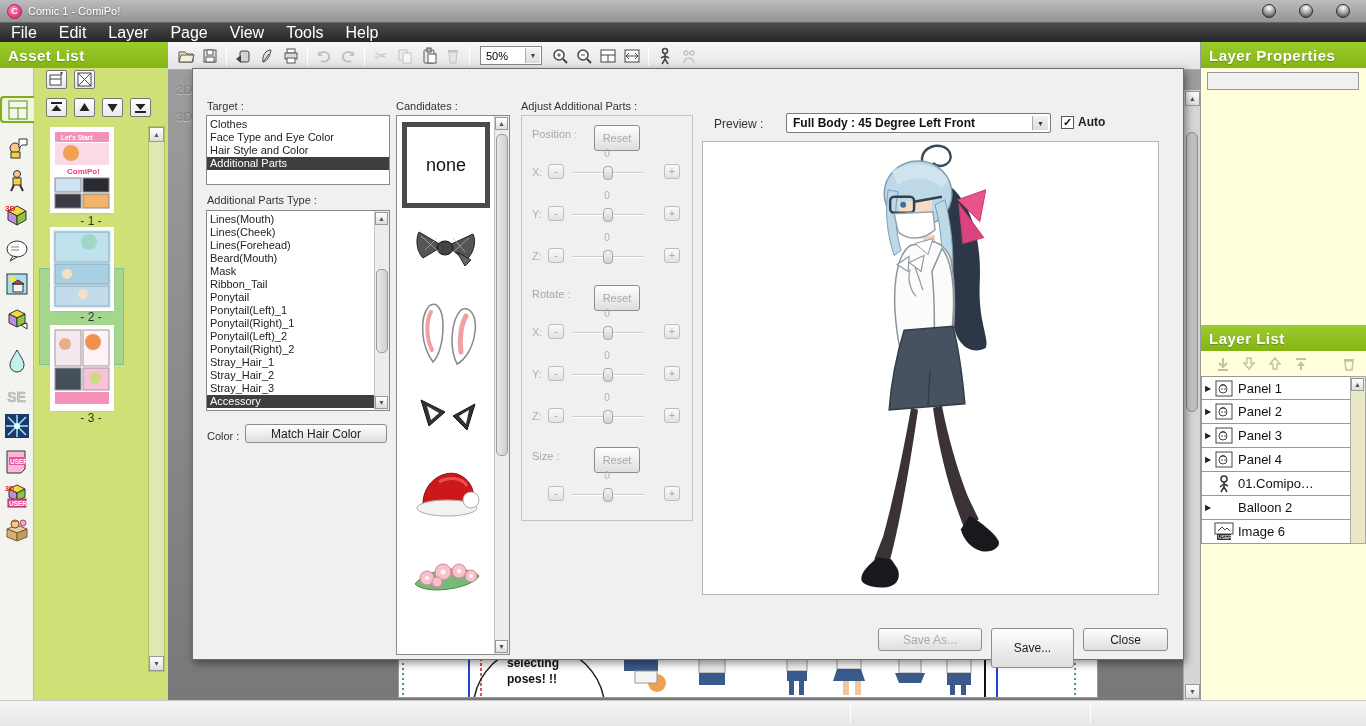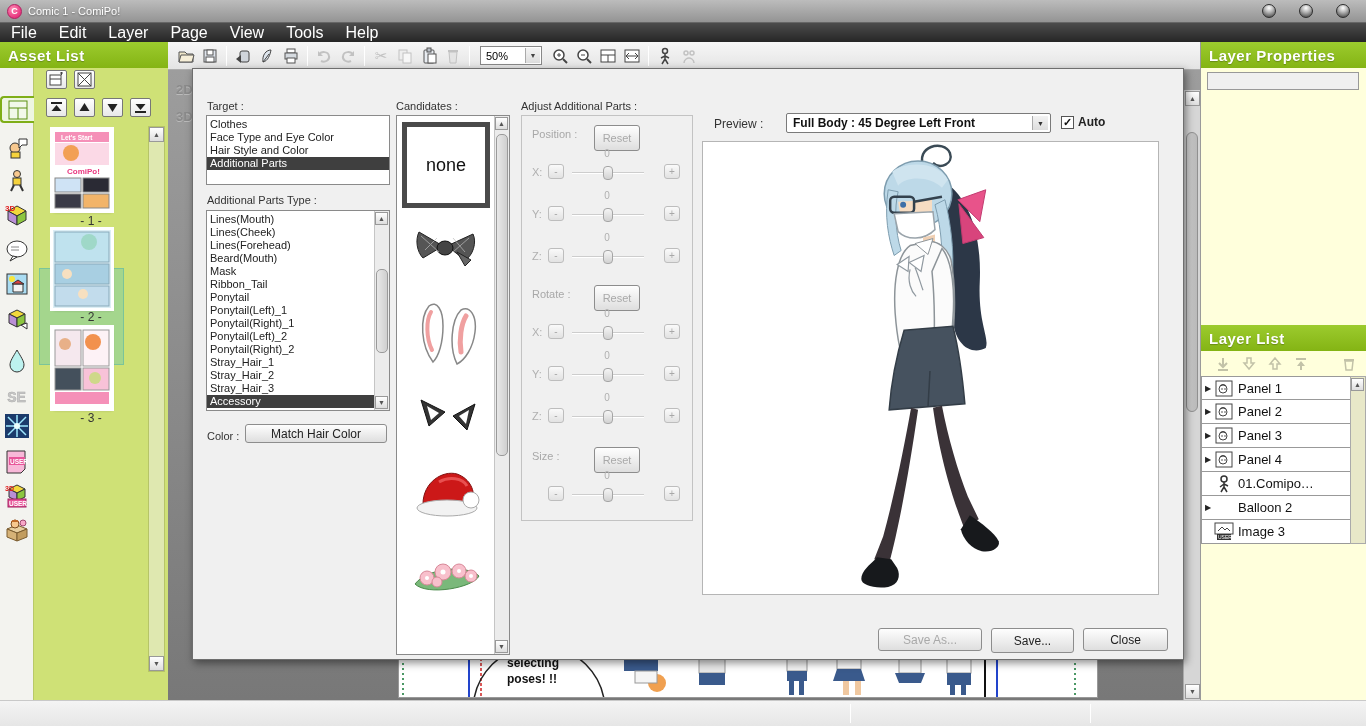--- a/index.html
+++ b/index.html
@@ -705,21 +705,21 @@
       <path d="M202,189 L251,185 C257,209 261,240 263,263 L187,269 C189,241 196,209 202,189 Z" fill="#46525f" stroke="#333d47" stroke-width="1.5"></path>
       <line x1="228" y1="230" x2="226" y2="266" stroke="#333d47" stroke-width="1.5"></line>
       <path d="M209,267 C203,301 193,352 181,396 L172,419 187,423 C197,386 207,331 216,269 Z" fill="#3a3237"></path>
       <path d="M240,265 C246,296 256,331 266,356 L277,379 262,387 C252,361 239,323 231,267 Z" fill="#3a3237"></path>
       <path d="M175,417 C167,425 159,431 159,439 C159,445 172,449 186,447 C196,445 199,436 195,428 L189,419 Z" fill="#17191c"></path>
       <path d="M268,375 C280,383 293,393 297,401 C299,407 290,413 280,411 C270,409 261,399 259,389 Z" fill="#17191c"></path>
     </svg>
   </div>
 
   <div class="btn dis" style="position:absolute;left:685px;top:559px;width:104px;height:23px;">Save As...</div>
-  <div class="btn" style="position:absolute;left:798px;top:559px;width:83px;height:25px;">Save...</div>
+  <div class="btn" style="position:absolute;left:798px;top:559px;width:83px;height:40px;">Save...</div>
   <div class="btn" style="position:absolute;left:890px;top:559px;width:85px;height:23px;">Close</div>
 </div>
 
 <div id="rightpanel">
   <div class="greenhdr">Layer Properties</div>
   <div id="lpinput"></div>
 
   <div class="greenhdr abs" style="left:0;top:283px;width:182px;">Layer List</div>
   <div id="lltools">
     <svg width="16" height="16">
@@ -813,21 +813,21 @@
     <div class="lrow">
       <span class="lexp"></span>
       <span class="licon">
           <svg width="20" height="19">
             <rect x="1" y="1" width="18" height="11" fill="#fff" stroke="#444"></rect>
             <path d="M4 9l4-4 3 3 2-2 3 3" fill="none" stroke="#444"></path>
             <rect x="3" y="12" width="14" height="6" fill="#333"></rect>
             <text x="4" y="17" font-size="5" fill="#fff">USER</text>
           </svg>
         </span>
-      <span>Image 3</span>
+      <span>Image 6</span>
     </div>
   </div>
   <div class="llscroll">
     <div class="sarr" style="top:1px;left:0;width:13px;height:13px;">▲</div>
   </div>
 </div>
 
 <div id="statusbar">
   <div class="div" style="left:850px;"></div>
   <div class="div" style="left:1090px;"></div>

